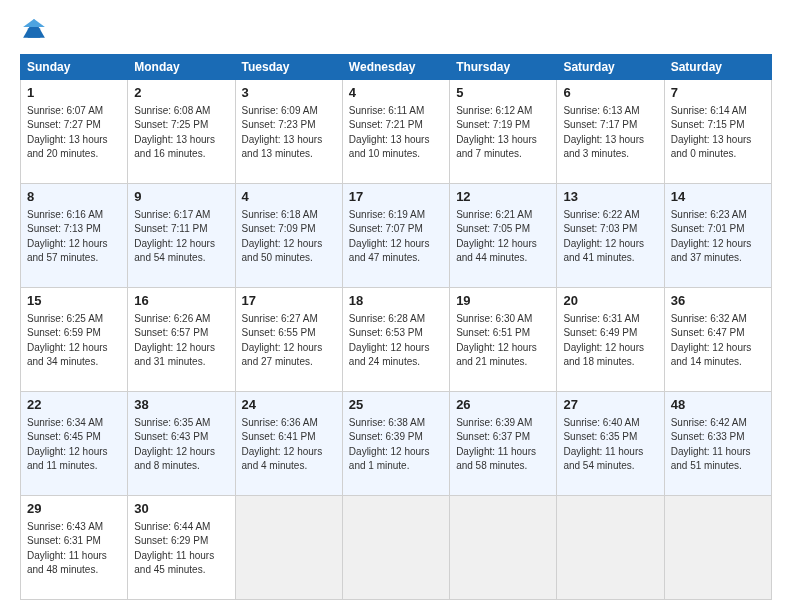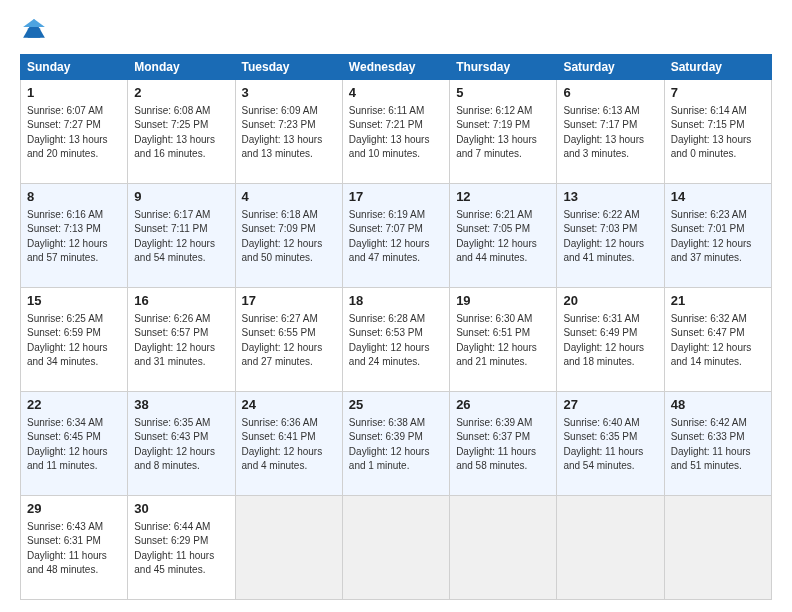--- a/index.html
+++ b/index.html
@@ -153,21 +153,21 @@
           <td><span class="day-num">13</span><span class="day-info">Sunrise: 6:22 AM<br>Sunset: 7:03 PM<br>Daylight: 12 hours and 41 minutes.</span></td>
           <td><span class="day-num">14</span><span class="day-info">Sunrise: 6:23 AM<br>Sunset: 7:01 PM<br>Daylight: 12 hours and 37 minutes.</span></td>
         </tr>
         <tr>
           <td><span class="day-num">15</span><span class="day-info">Sunrise: 6:25 AM<br>Sunset: 6:59 PM<br>Daylight: 12 hours and 34 minutes.</span></td>
           <td><span class="day-num">16</span><span class="day-info">Sunrise: 6:26 AM<br>Sunset: 6:57 PM<br>Daylight: 12 hours and 31 minutes.</span></td>
           <td><span class="day-num">17</span><span class="day-info">Sunrise: 6:27 AM<br>Sunset: 6:55 PM<br>Daylight: 12 hours and 27 minutes.</span></td>
           <td><span class="day-num">18</span><span class="day-info">Sunrise: 6:28 AM<br>Sunset: 6:53 PM<br>Daylight: 12 hours and 24 minutes.</span></td>
           <td><span class="day-num">19</span><span class="day-info">Sunrise: 6:30 AM<br>Sunset: 6:51 PM<br>Daylight: 12 hours and 21 minutes.</span></td>
           <td><span class="day-num">20</span><span class="day-info">Sunrise: 6:31 AM<br>Sunset: 6:49 PM<br>Daylight: 12 hours and 18 minutes.</span></td>
-          <td><span class="day-num">21</span><span class="day-info">Sunrise: 6:32 AM<br>Sunset: 6:47 PM<br>Daylight: 12 hours and 14 minutes.</span></td>
+          <td><span class="day-num">36</span><span class="day-info">Sunrise: 6:32 AM<br>Sunset: 6:47 PM<br>Daylight: 12 hours and 14 minutes.</span></td>
         </tr>
         <tr>
           <td><span class="day-num">22</span><span class="day-info">Sunrise: 6:34 AM<br>Sunset: 6:45 PM<br>Daylight: 12 hours and 11 minutes.</span></td>
           <td><span class="day-num">38</span><span class="day-info">Sunrise: 6:35 AM<br>Sunset: 6:43 PM<br>Daylight: 12 hours and 8 minutes.</span></td>
           <td><span class="day-num">24</span><span class="day-info">Sunrise: 6:36 AM<br>Sunset: 6:41 PM<br>Daylight: 12 hours and 4 minutes.</span></td>
           <td><span class="day-num">25</span><span class="day-info">Sunrise: 6:38 AM<br>Sunset: 6:39 PM<br>Daylight: 12 hours and 1 minute.</span></td>
           <td><span class="day-num">26</span><span class="day-info">Sunrise: 6:39 AM<br>Sunset: 6:37 PM<br>Daylight: 11 hours and 58 minutes.</span></td>
           <td><span class="day-num">27</span><span class="day-info">Sunrise: 6:40 AM<br>Sunset: 6:35 PM<br>Daylight: 11 hours and 54 minutes.</span></td>
           <td><span class="day-num">48</span><span class="day-info">Sunrise: 6:42 AM<br>Sunset: 6:33 PM<br>Daylight: 11 hours and 51 minutes.</span></td>
         </tr>

